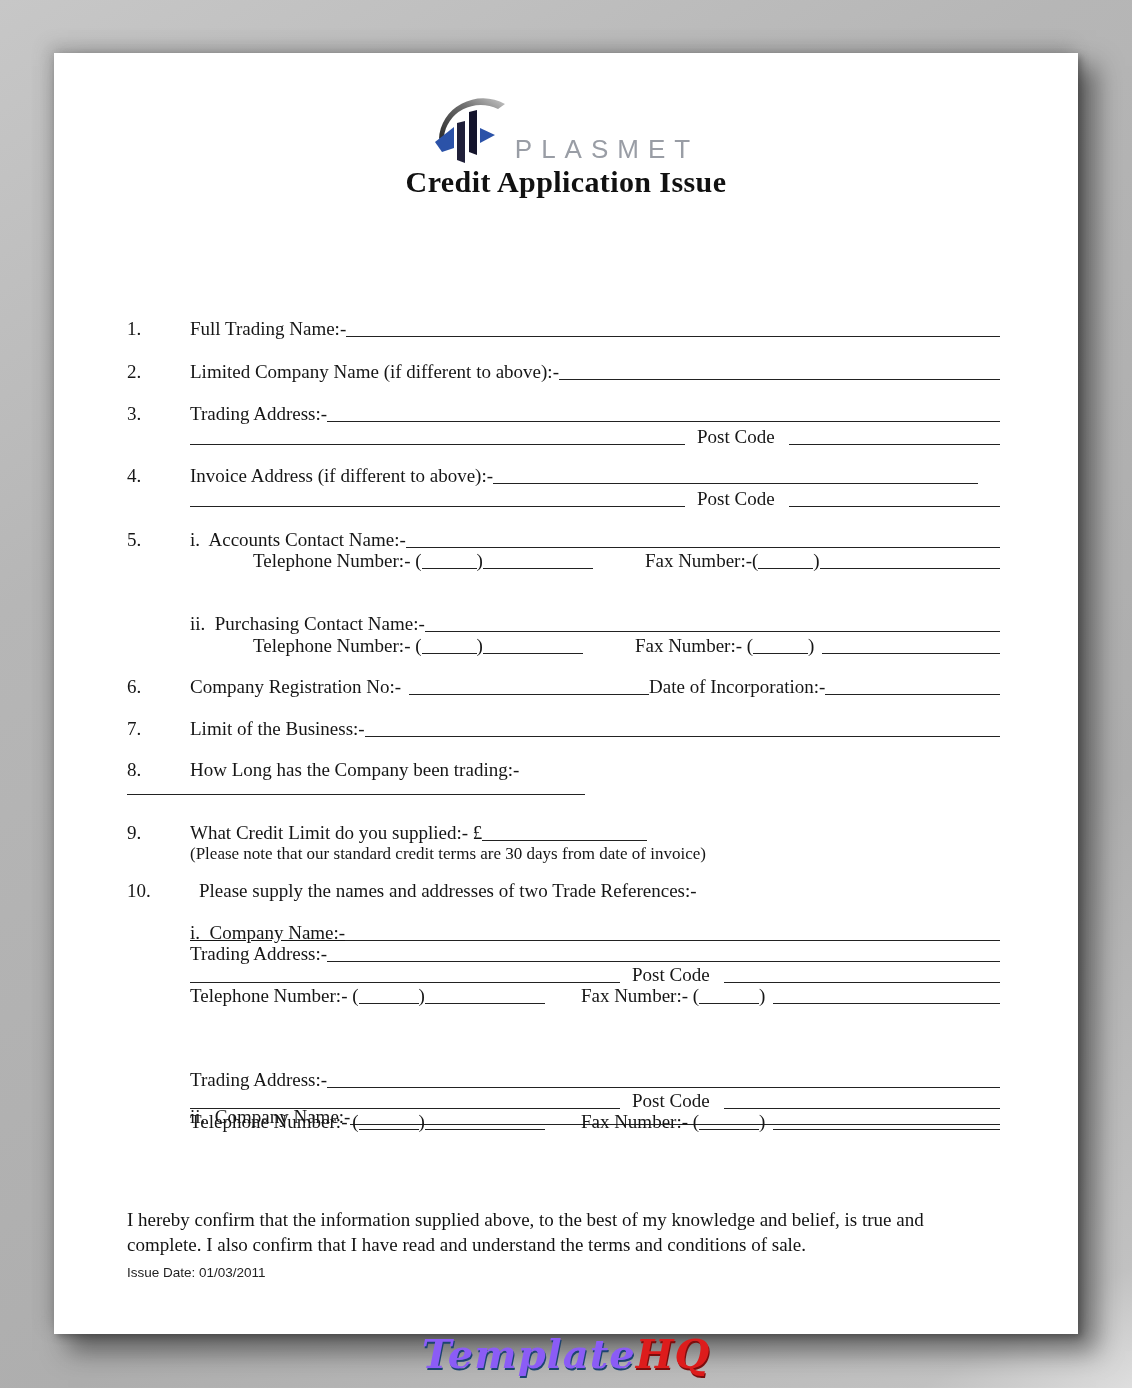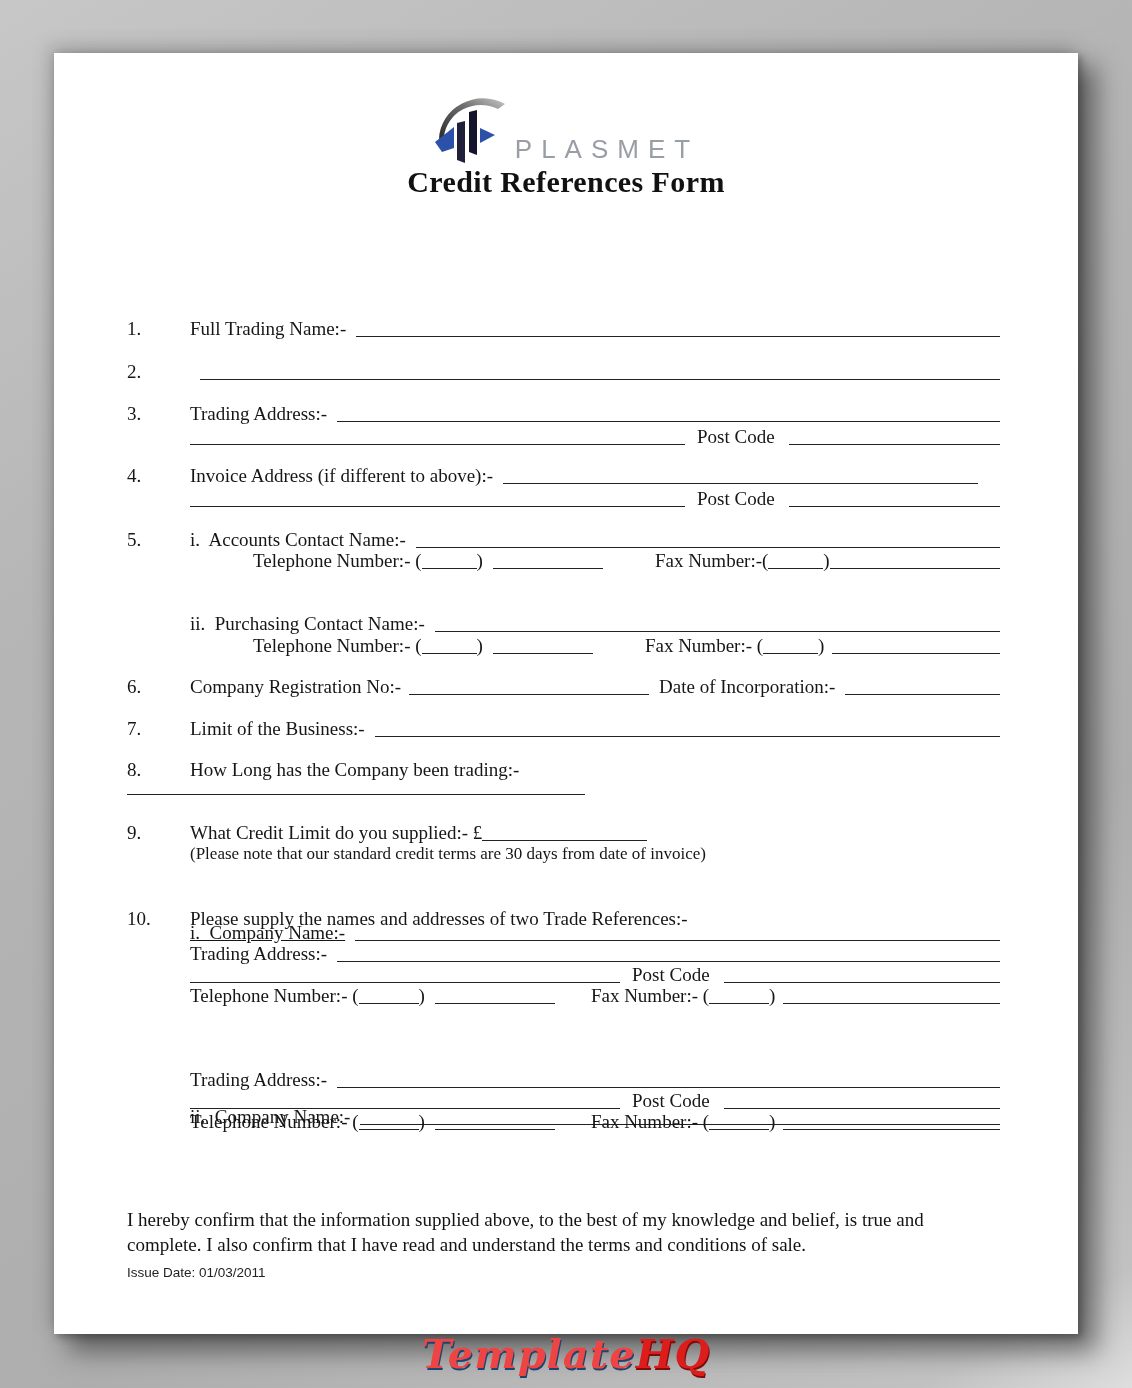--- a/index.html
+++ b/index.html
@@ -19,21 +19,21 @@
     position:absolute;left:73px;right:78px;height:23px;
     display:flex;align-items:flex-end;
     font-size:19px;color:#161616;line-height:22px;
   }
   .num{width:63px;flex:none;}
   .sp63{width:63px;flex:none;}
   .sp126{width:126px;flex:none;}
   .lbl{white-space:pre;flex:none;}
   .ln{border-bottom:1.4px solid #222;height:3px;margin-bottom:3px;flex:none;}
   .fill{flex:1 1 auto;}
-  .g8{margin-left:8px;} .g10{margin-left:10px;} .g12{margin-left:12px;} .g14{margin-left:14px;}
+  .g8{margin-left:8px;} .g10{} .g12{margin-left:12px;} .g14{margin-left:14px;}
   .g36{margin-left:36px;} .g52{margin-left:52px;}
   .logo{
     position:absolute;left:0;right:0;top:48px;height:72px;
     display:flex;justify-content:center;align-items:flex-end;
   }
   .brand{
     font-family:"Liberation Sans",sans-serif;font-size:26px;color:#999da5;
     letter-spacing:9px;margin:0 0 8px 4px;font-weight:400;
   }
   .title{
@@ -49,21 +49,21 @@
   }
   .issue{
     position:absolute;left:73px;top:1212px;
     font-family:"Liberation Sans",sans-serif;font-size:13.5px;color:#222;
   }
   .watermark{
     position:absolute;left:0;right:0;top:1330px;text-align:center;
     font-family:"DejaVu Serif",serif;font-weight:bold;font-style:italic;
     font-size:40px;letter-spacing:1px;
   }
-  .wm-blue{color:#ef4444;text-shadow:1px 2px 0 #1c4470;}
+  .wm-blue{color:#8b5cf6;text-shadow:1px 2px 0 #1c4470;}
   .wm-red{color:#dd1c1c;text-shadow:1px 2px 0 #7c0d0d;}
 </style>
 </head>
 <body>
 
 <div class="paper">
 
   <div class="logo">
     <span style="display:inline-block;">
       <svg width="78" height="72" viewBox="0 0 78 72">
@@ -77,30 +77,31 @@
         <path d="M6 42 A 44 42 0 0 1 72 7 L 65 12 A 37 35 0 0 0 11 40 Z" fill="url(#sw)"></path>
         <polygon points="24,26 32,24 32,66 24,63" fill="#20203a"></polygon>
         <polygon points="36,15 44,13 44,58 36,55" fill="#14142c"></polygon>
         <polygon points="2,45 21,30 21,51 9,55" fill="#2b52a8"></polygon>
         <polygon points="47,31 62,38 47,46" fill="#2b52a8"></polygon>
       </svg>
     </span>
     <span class="brand">PLASMET</span>
   </div>
 
-  <div class="title">Credit References Form</div>
+  <div class="title">Credit Application Issue</div>
 
   <div class="row" style="top:264px;">
     <span class="num">1.</span>
     <span class="lbl">Full Trading Name:-</span>
     <span class="ln fill g10"></span>
   </div>
 
   <div class="row" style="top:307px;">
     <span class="num">2.</span>
+    <span class="lbl">Limited Company Name (if different to above):-</span>
     <span class="ln fill g10"></span>
   </div>
 
   <div class="row" style="top:349px;">
     <span class="num">3.</span>
     <span class="lbl">Trading Address:-</span>
     <span class="ln fill g10"></span>
   </div>
   <div class="row" style="top:372px;">
     <span class="sp63"></span>
@@ -177,21 +178,21 @@
     <span class="ln" style="width:458px;"></span>
   </div>
 
   <div class="row" style="top:768px;">
     <span class="num">9.</span>
     <span class="lbl">What Credit Limit do you supplied:- £</span>
     <span class="ln" style="width:165px;"></span>
   </div>
   <div class="note">(Please note that our standard credit terms are 30 days from date of invoice)</div>
 
-  <div class="row" style="top:854px;">
+  <div class="row" style="top:826px;gap:9px;">
     <span class="num">10.</span>
     <span class="lbl">Please supply the names and addresses of two Trade References:-</span>
   </div>
 
   <div class="row" style="top:868px;text-decoration:underline;">
     <span class="sp63"></span>
     <span class="lbl">i.  Company Name:-</span>
     <span class="ln fill g10"></span>
   </div>
   <div class="row" style="top:889px;">

